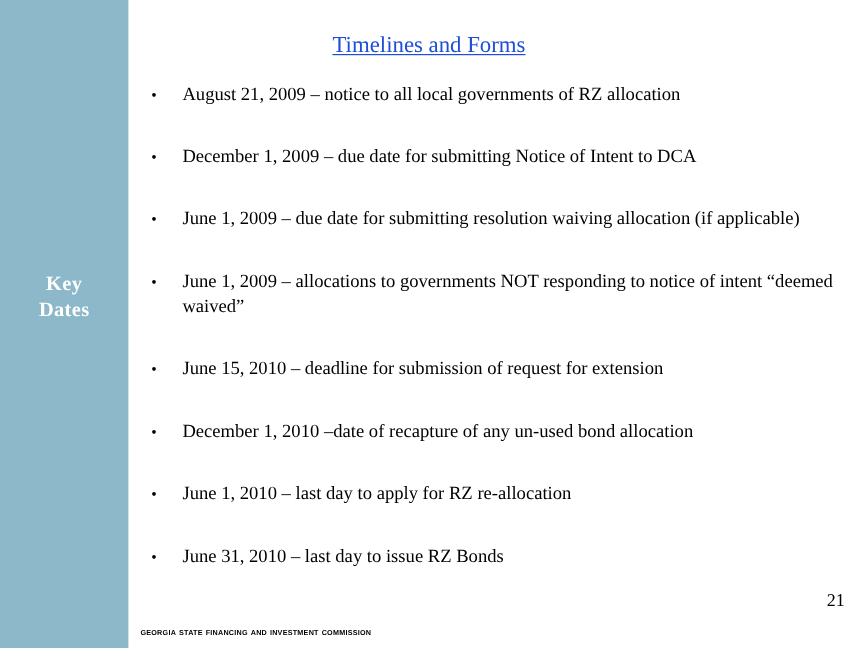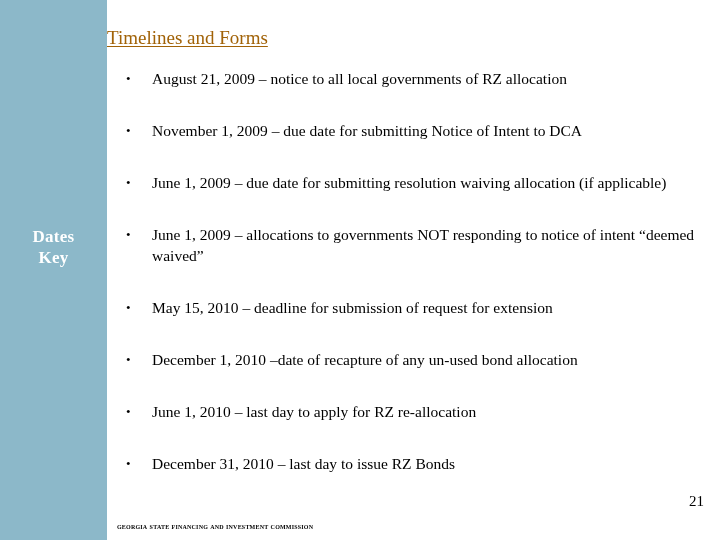--- a/index.html
+++ b/index.html
@@ -43,24 +43,24 @@
     letter-spacing: 0.3px;
   }
   .sidebar-label .ln { display: block; }
 
   
   .slide-title {
     position: absolute;
     left: 107px;
     top: 26px;
     width: 501px;
-    text-align: left;
+    text-align: center;
     font-size: 19px;
     line-height: 23px;
-    color: #a16207;
+    color: #1d4ed8;
     text-decoration: underline;
     text-underline-offset: 2px;
   }
 
   
   .body-list {
     position: absolute;
     left: 126px;
     top: 68px;
     width: 580px;
@@ -103,84 +103,84 @@
     line-height: 18px;
     color: #000000;
     text-align: left;
   }
 
   
   .footer-org {
     position: absolute;
     left: 117px;
     top: 522px;
-    font-family: Liberation Serif, serif;
+    font-family: Liberation Sans, sans-serif;
     font-weight: bold;
     font-size: 8px;
     letter-spacing: 0.2px;
     color: #000000;
     font-variant: small-caps;
     text-transform: lowercase;
   }
   .footer-org::first-letter { }
 </style>
 </head>
 <body>
 
 <div class="slide">
 
   <div class="sidebar"></div>
 
   <div class="sidebar-label">
+    <span class="ln">Key</span>
     <span class="ln">Dates</span>
-    <span class="ln">Key</span>
   </div>
 
   <div class="slide-title">Timelines and Forms</div>
 
   <div class="body-list">
 
     <div class="bullet-item b0">
       <span class="marker">•</span>
       <span class="btext">August 21, 2009 – notice to all local governments of RZ allocation</span>
     </div>
 
     <div class="bullet-item b1">
       <span class="marker">•</span>
-      <span class="btext">November 1, 2009 – due date for submitting Notice of Intent to DCA</span>
+      <span class="btext">December 1, 2009 – due date for submitting Notice of Intent to DCA</span>
     </div>
 
     <div class="bullet-item b2">
       <span class="marker">•</span>
       <span class="btext">June 1, 2009 – due date for submitting resolution waiving allocation (if applicable)</span>
     </div>
 
     <div class="bullet-item b3">
       <span class="marker">•</span>
       <span class="btext">June 1, 2009 – allocations to governments NOT responding to notice of intent “deemed waived”</span>
     </div>
 
     <div class="bullet-item b4">
       <span class="marker">•</span>
-      <span class="btext">May 15, 2010 – deadline for submission of request for extension</span>
+      <span class="btext">June 15, 2010 – deadline for submission of request for extension</span>
     </div>
 
     <div class="bullet-item b5">
       <span class="marker">•</span>
       <span class="btext">December 1, 2010 –date of recapture of any un-used bond allocation</span>
     </div>
 
     <div class="bullet-item b6">
       <span class="marker">•</span>
       <span class="btext">June 1, 2010 – last day to apply for RZ re-allocation</span>
     </div>
 
     <div class="bullet-item b7">
       <span class="marker">•</span>
-      <span class="btext">December 31, 2010 – last day to issue RZ Bonds</span>
+      <span class="btext">June 31, 2010 – last day to issue RZ Bonds</span>
     </div>
 
   </div>
 
   <div class="page-number">21</div>
 
   <div class="footer-org">Georgia State Financing and Investment Commission</div>
 
 </div>
 

